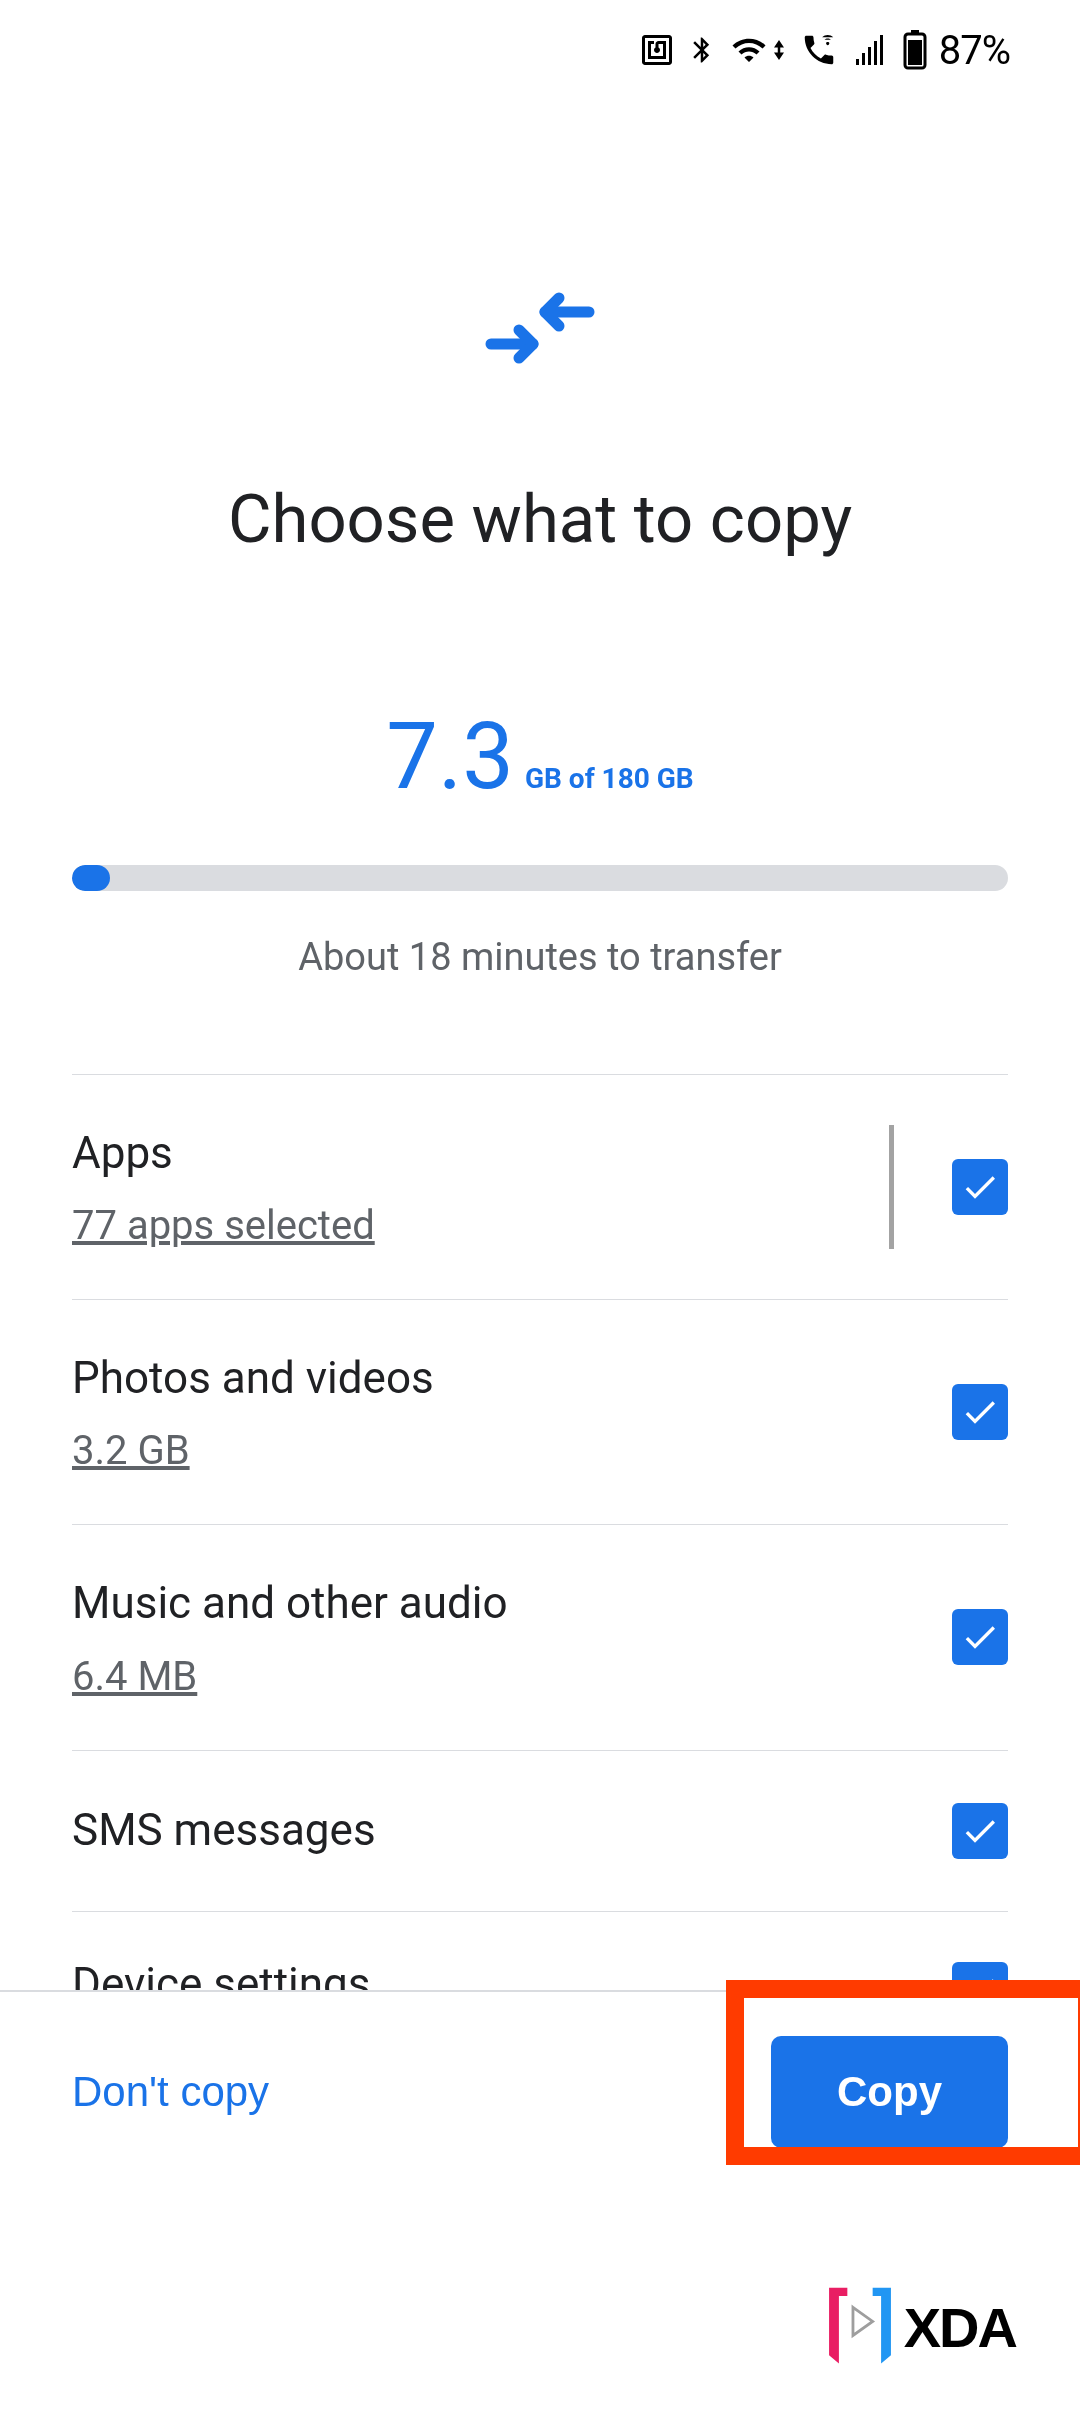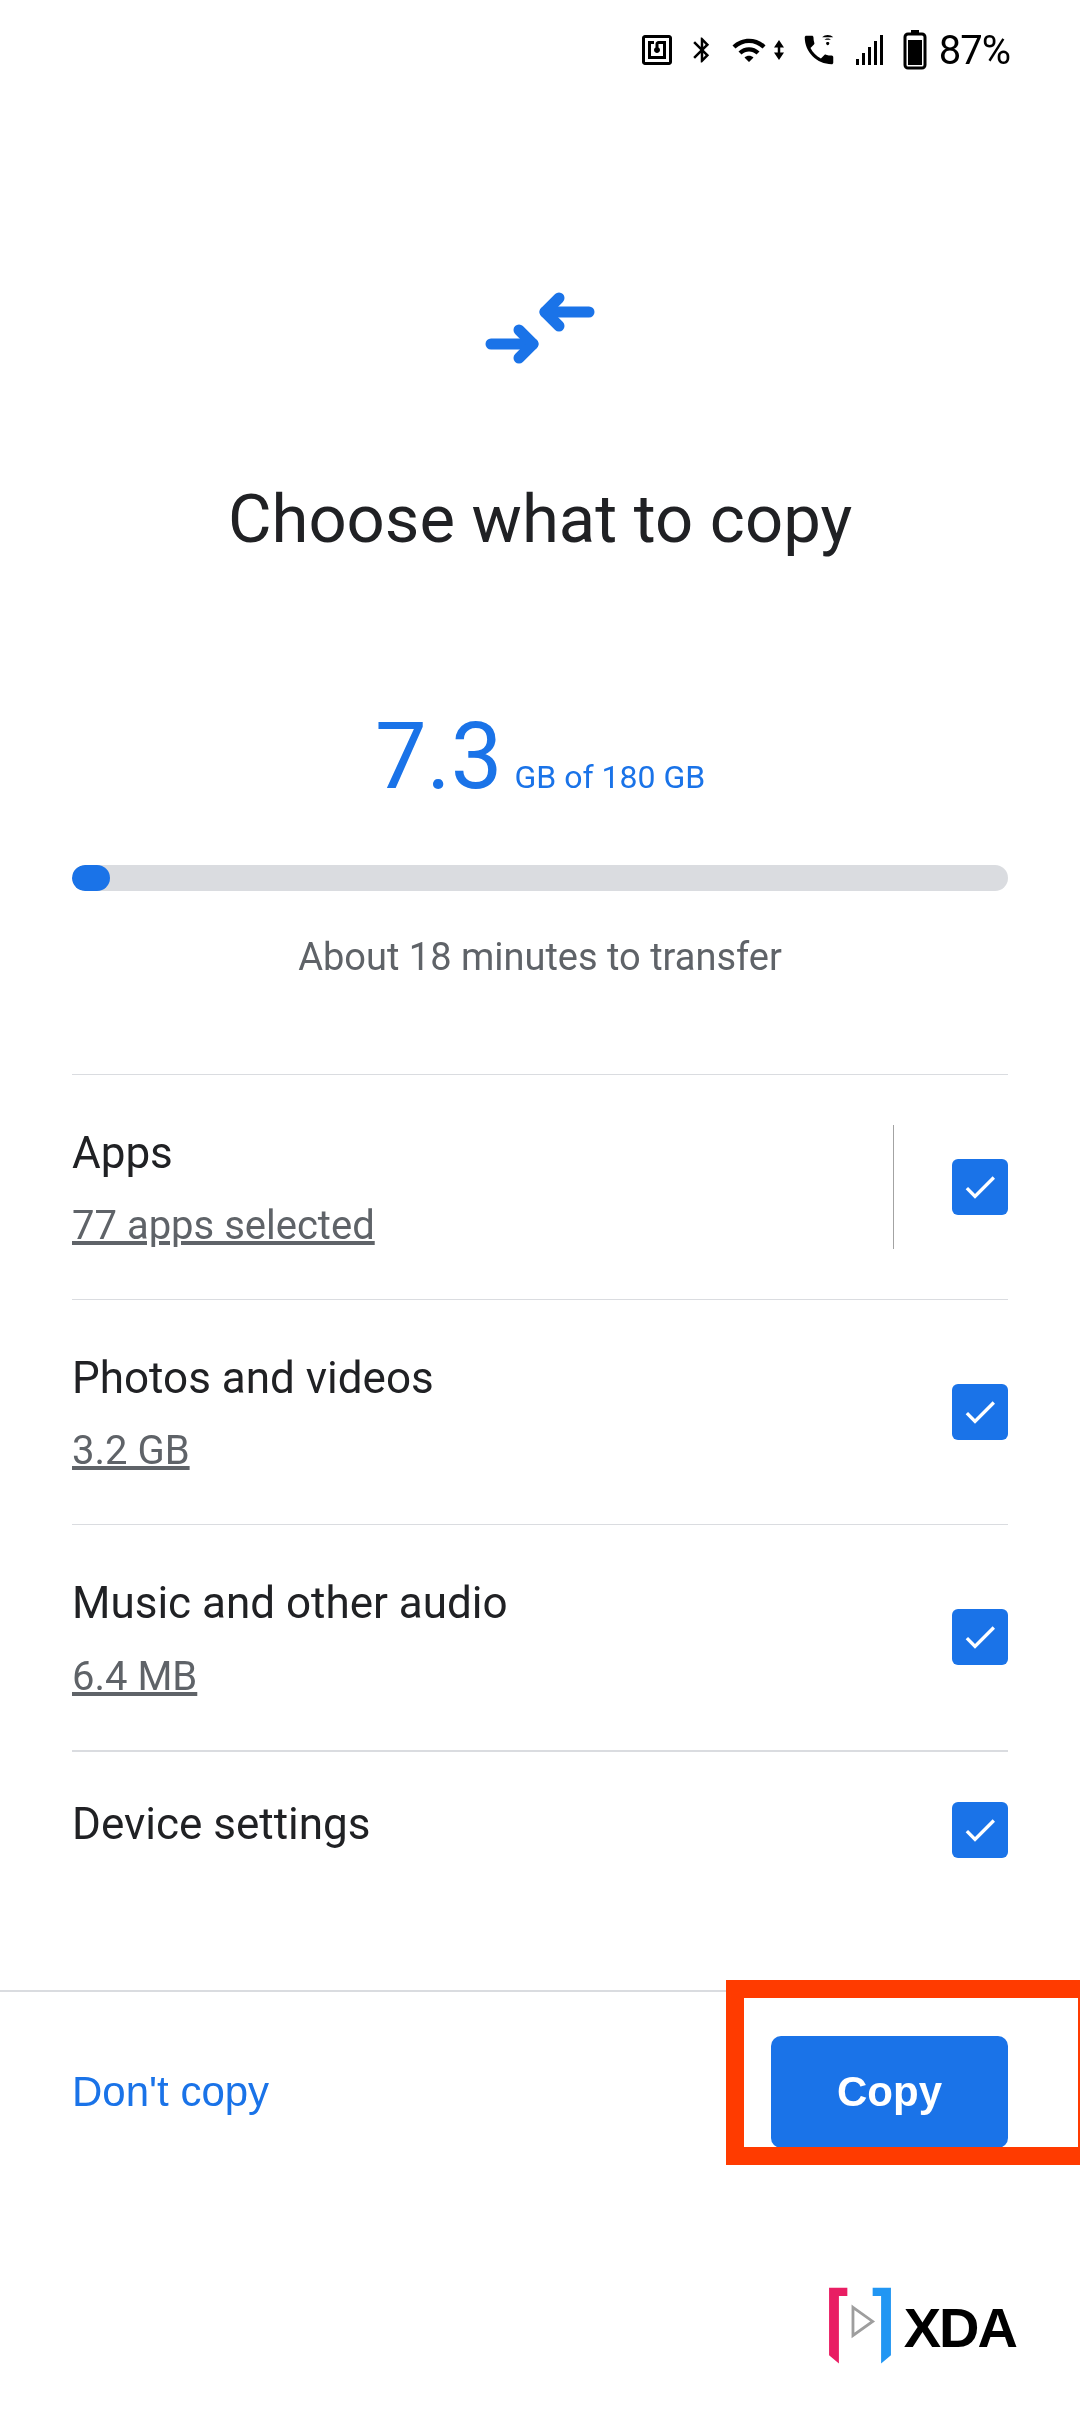--- a/index.html
+++ b/index.html
@@ -58,22 +58,22 @@
     .size-summary {
       text-align: center;
       margin-top: 145px;
       color: #1a73e8;
     }
     .size-main {
       font-size: 92px;
       font-weight: 400;
     }
     .size-suffix {
-      font-size: 32px;
-      font-weight: 400;
+      font-size: 28px;
+      font-weight: 700;
       margin-left: 4px;
     }
     
     
     .progress-track {
       height: 26px;
       background: #dadce0;
       border-radius: 13px;
       margin: 55px 72px 0 72px;
       position: relative;
@@ -106,21 +106,21 @@
       background: #dadce0;
       margin: 0 72px;
     }
     .list-item {
       display: flex;
       align-items: center;
       padding: 50px 72px;
       min-height: 160px;
     }
     .list-item.with-chevron .item-text {
-      border-right: 1px solid #a3a3a3;
+      border-right: 5px solid #a3a3a3;
       padding-right: 50px;
       margin-right: 2px;
     }
     .item-text {
       flex: 1;
     }
     .item-title {
       font-size: 44px;
       color: #202124;
       line-height: 1.3;
@@ -312,20 +312,30 @@
       <div class="item-subtitle">6.4 MB</div>
     </div>
     <div class="checkbox">
       <svg width="40" height="40" viewBox="0 0 24 24">
           <path fill="#fff" d="M9 16.17L4.83 12l-1.42 1.41L9 19 21 7l-1.41-1.41z"></path>
         </svg>
     </div>
   </div>
   <div class="list-divider"></div>
 
+  <div class="list-item">
+    <div class="item-text">
+      <div class="item-title">SMS messages</div>
+    </div>
+    <div class="checkbox">
+      <svg width="40" height="40" viewBox="0 0 24 24">
+          <path fill="#fff" d="M9 16.17L4.83 12l-1.42 1.41L9 19 21 7l-1.41-1.41z"></path>
+        </svg>
+    </div>
+  </div>
   <div class="list-divider"></div>
 
   <div class="list-item truncated" style="padding-top:40px;">
     <div class="item-text">
       <div class="item-title">Device settings</div>
     </div>
     <div class="checkbox" style="align-self:flex-start;margin-top:10px;">
       <svg width="40" height="40" viewBox="0 0 24 24">
           <path fill="#fff" d="M9 16.17L4.83 12l-1.42 1.41L9 19 21 7l-1.41-1.41z"></path>
         </svg>

